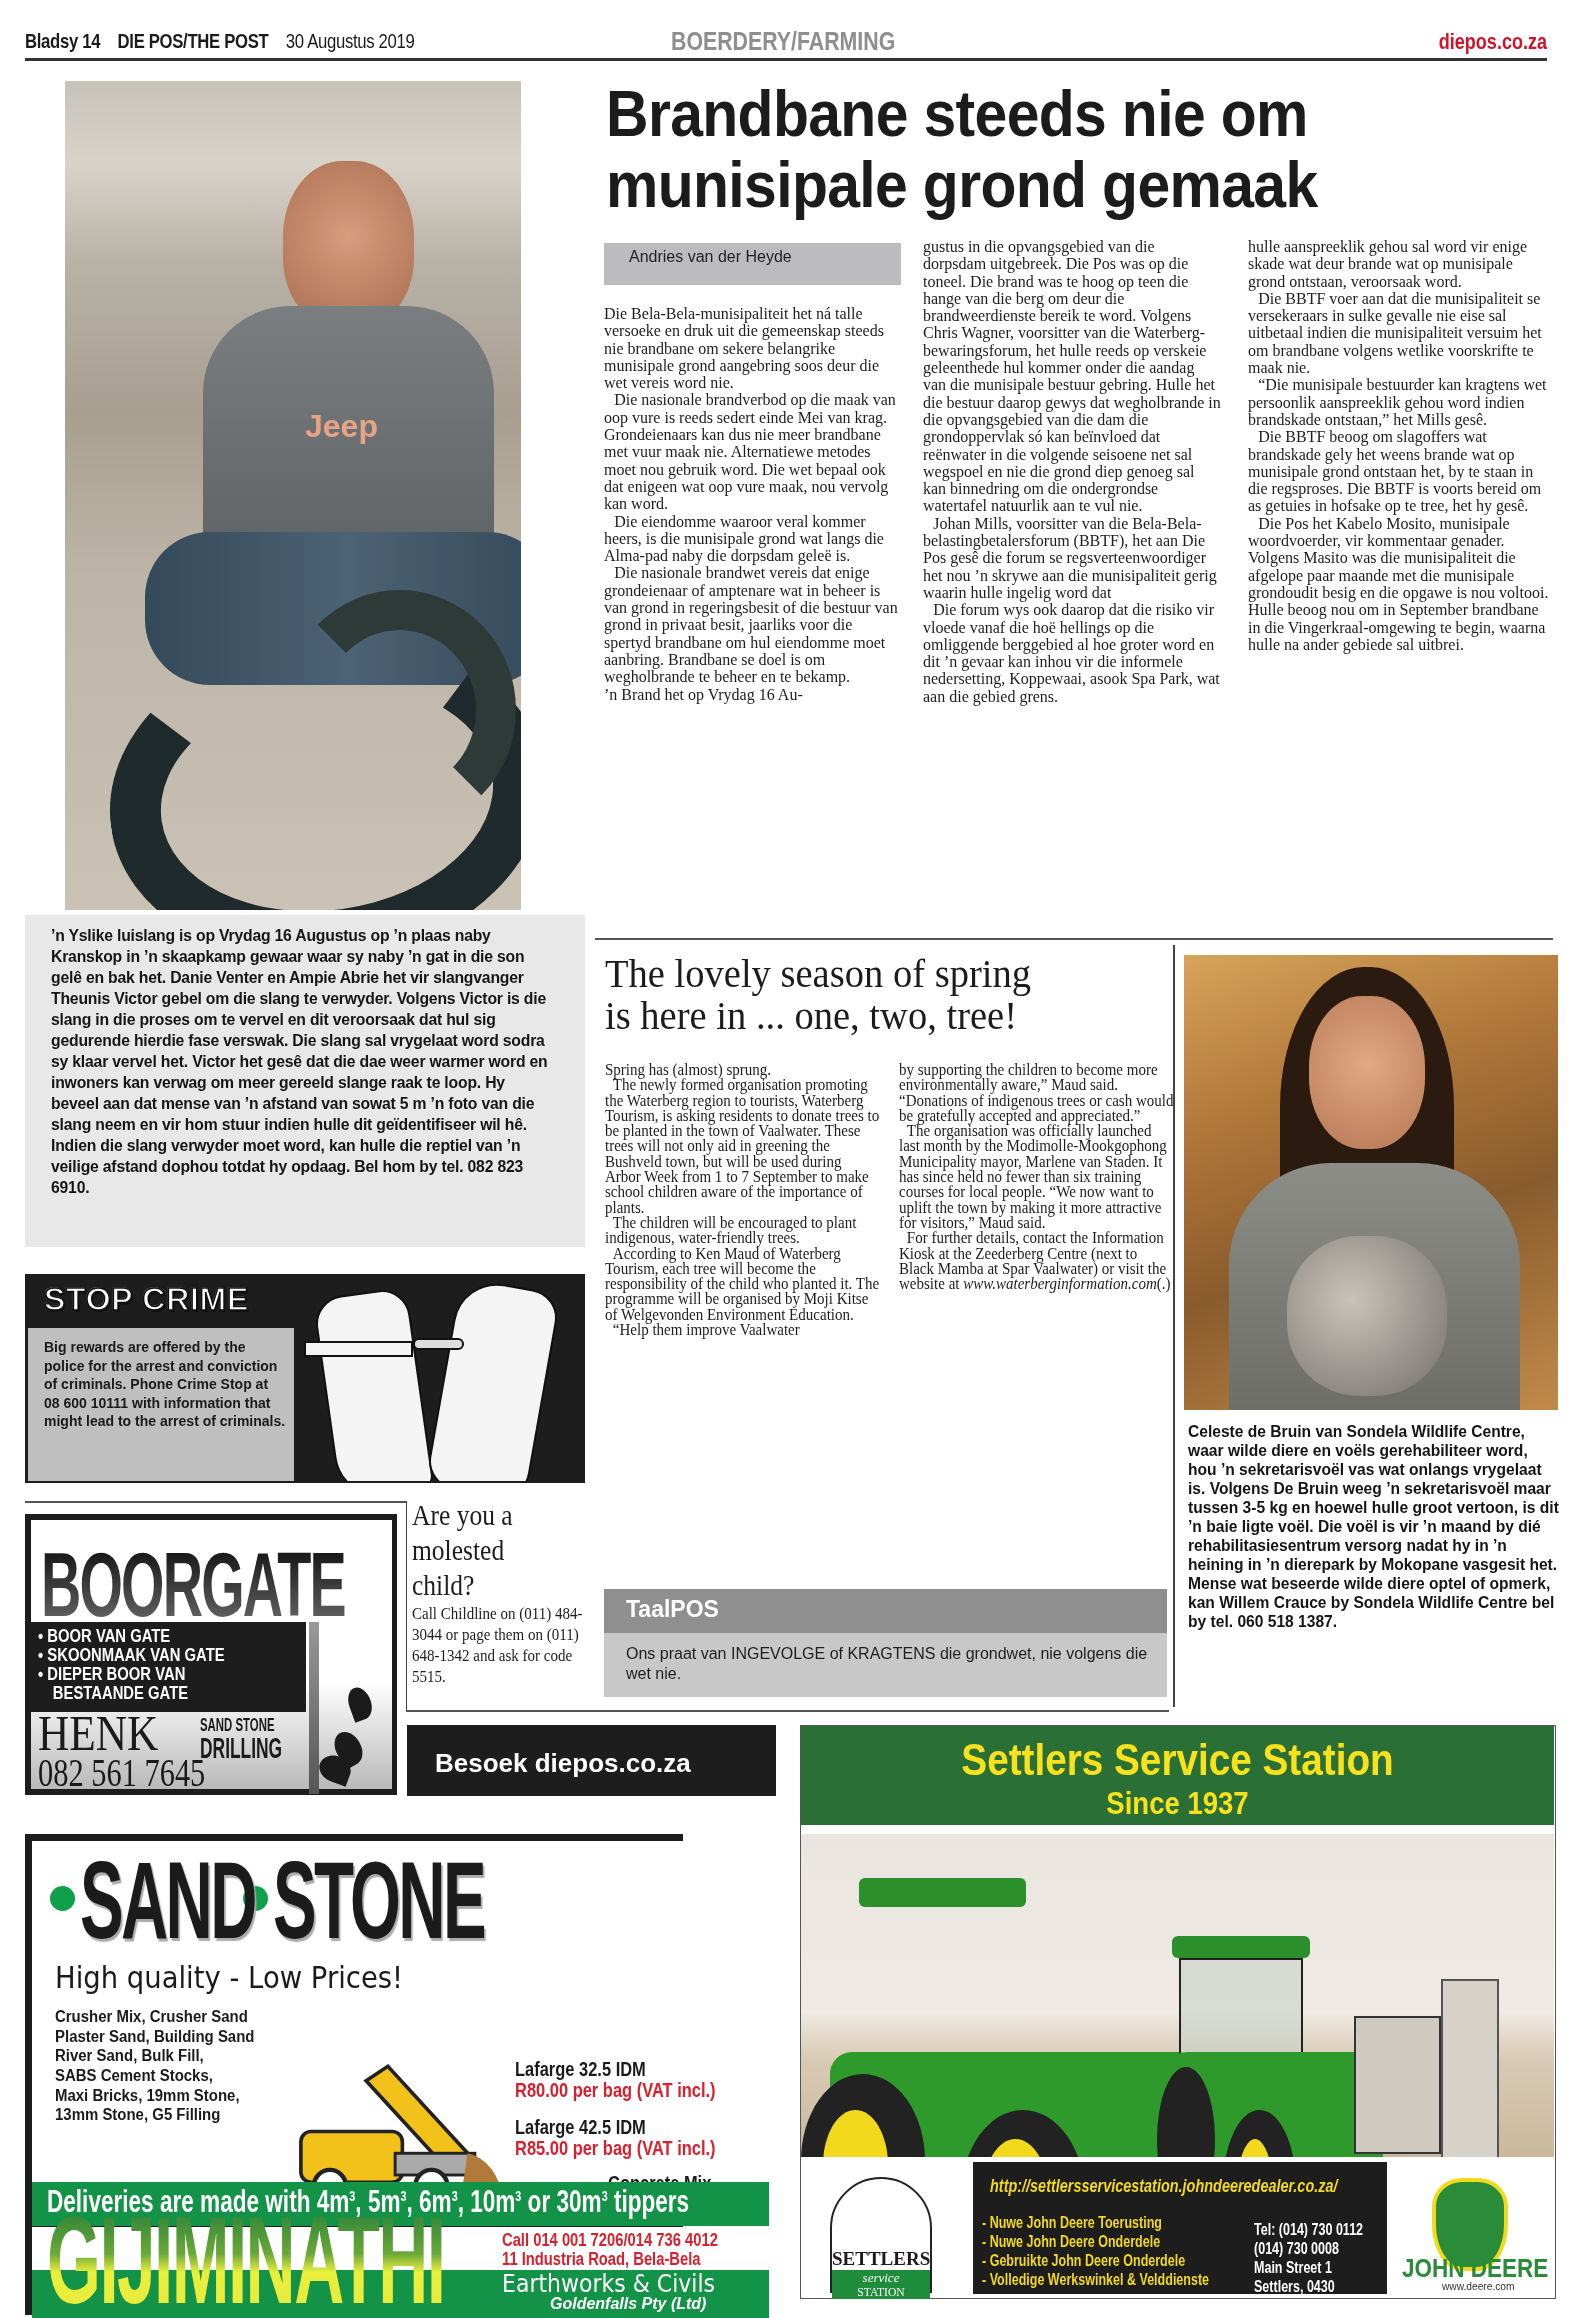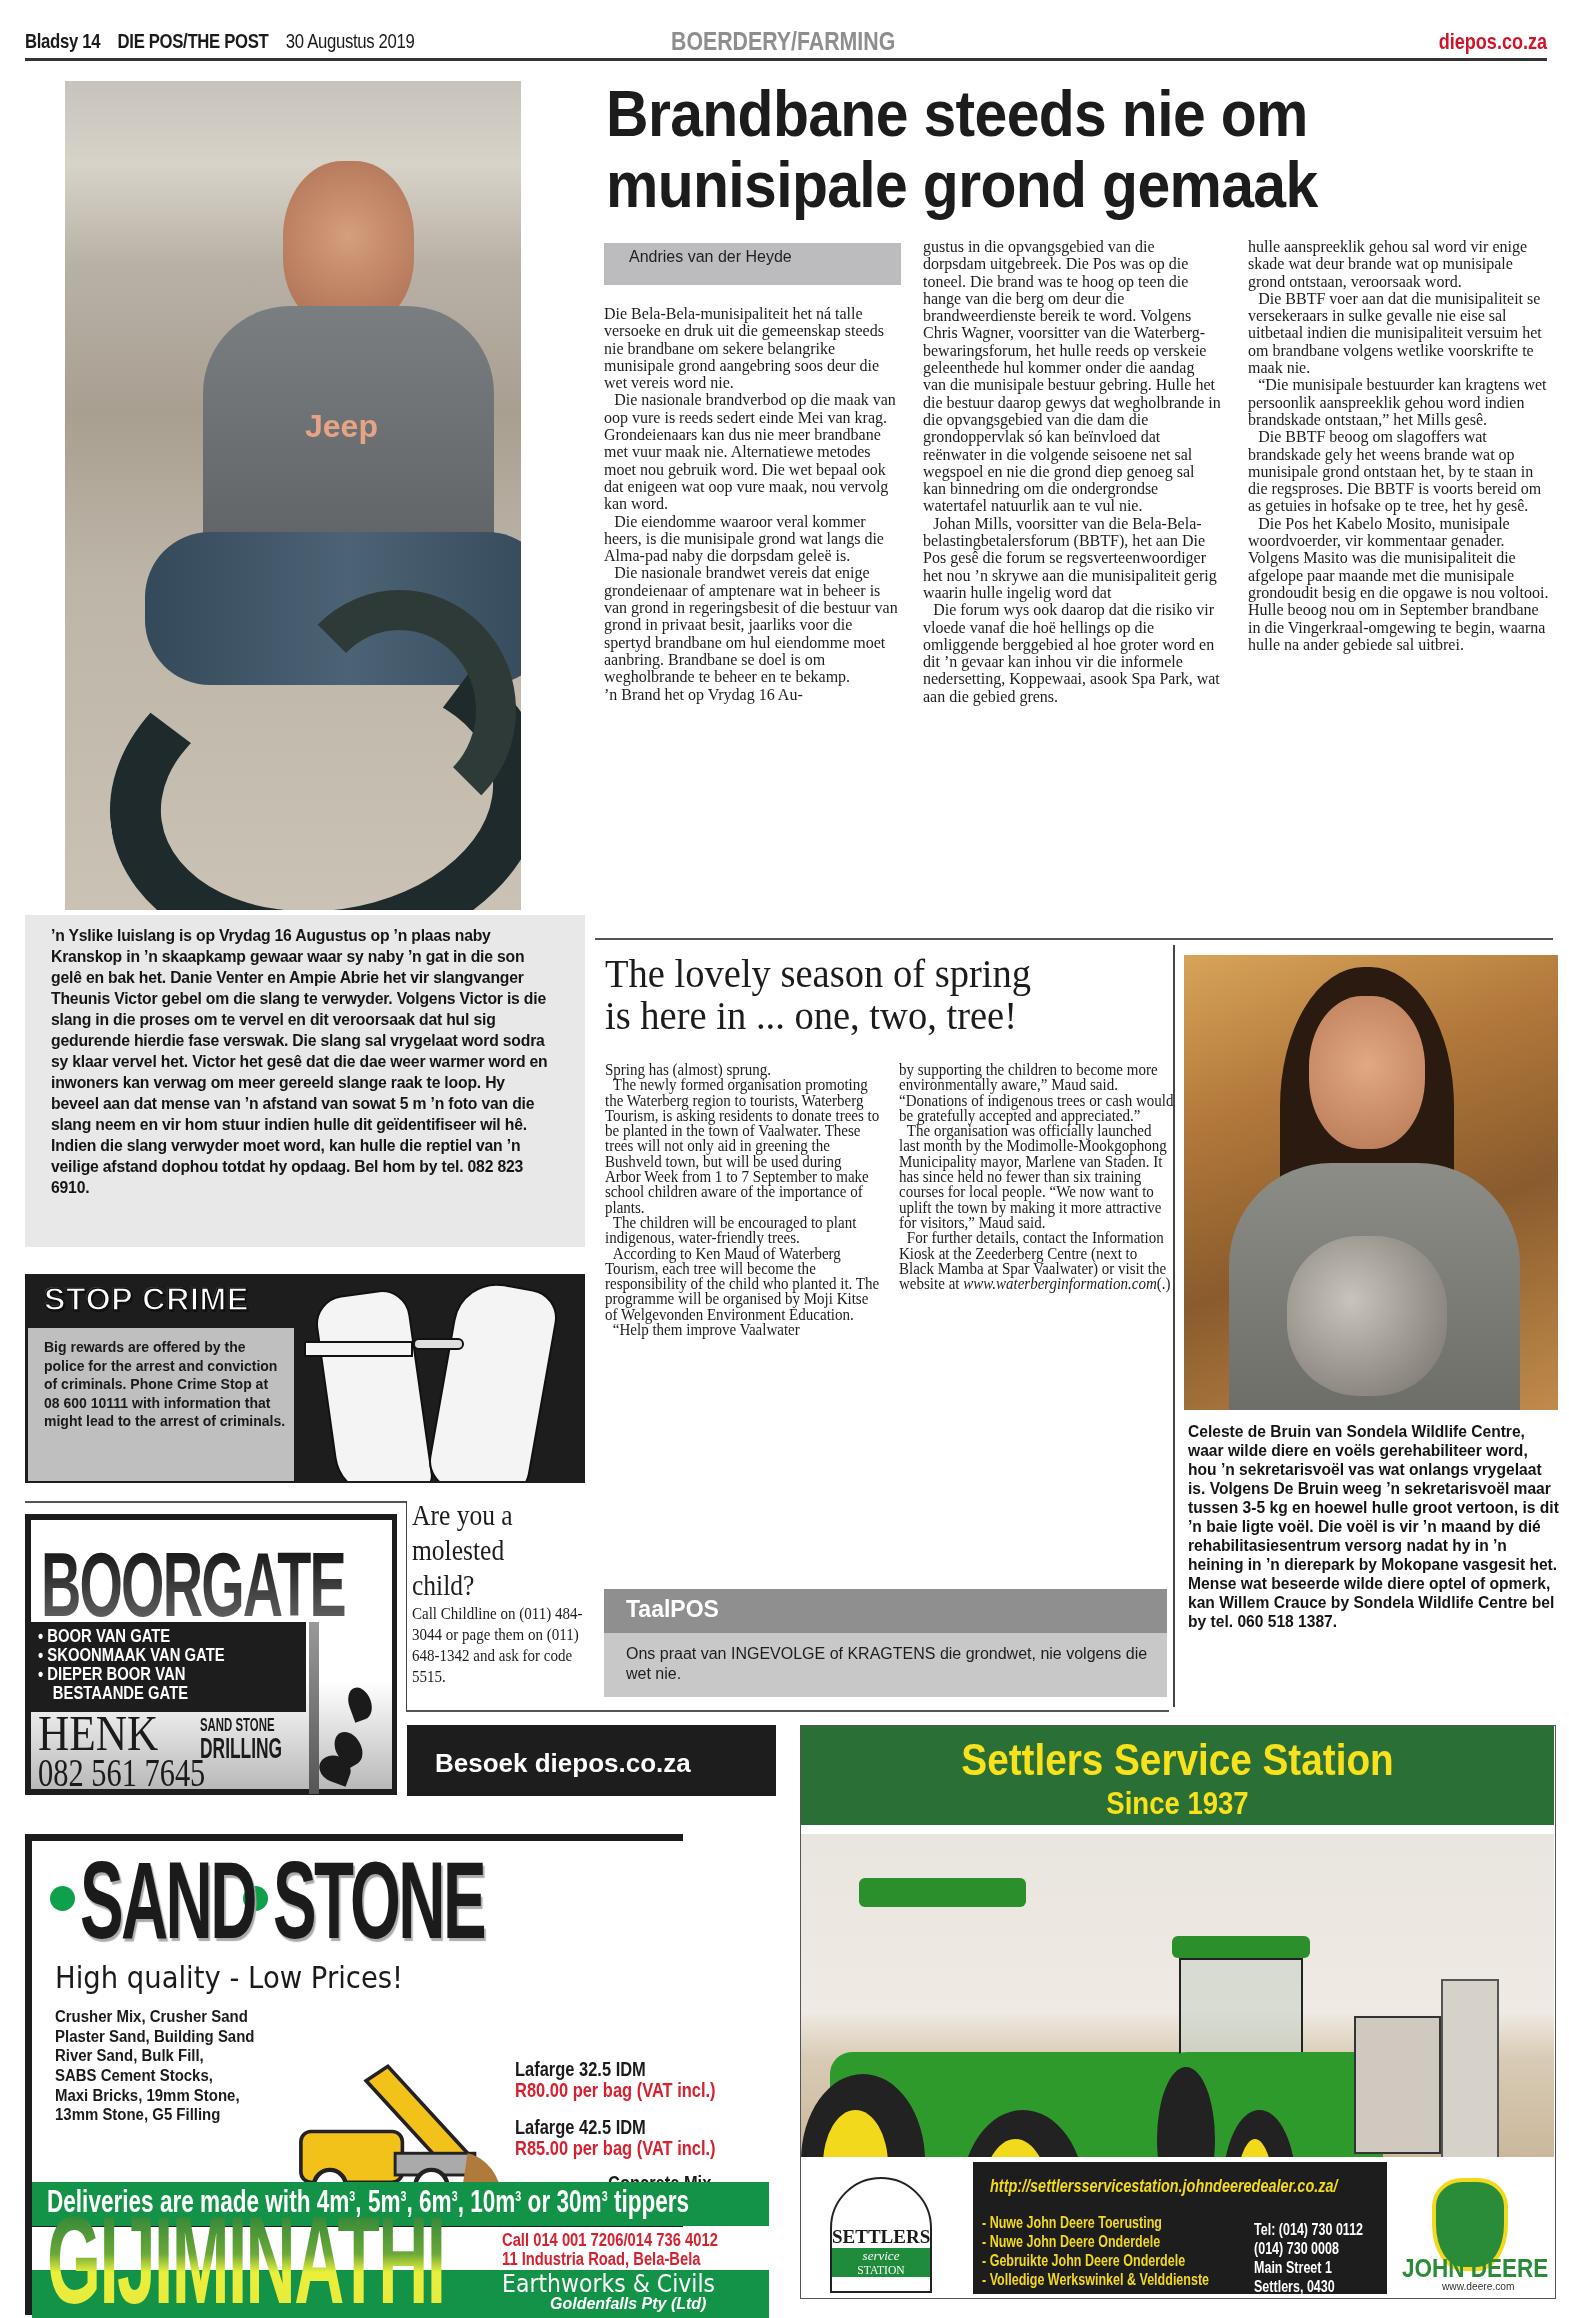--- a/index.html
+++ b/index.html
@@ -119,21 +119,21 @@
   .settlers { left: 800px; top: 1725px; width: 756px; height: 574px; border: 1.5px solid #555; background: #fff; }
   .settlers-head { position: absolute; left: 0; top: 0; width: 753px; height: 99px; background: #2a6f36; text-align: center; font-family: "Liberation Sans", sans-serif; font-weight: bold; color: #f9e21c; }
   .settlers-head .t1 { font-size: 45px; line-height: 54px; padding-top: 7.3px; transform: scaleX(0.86); }
   .settlers-head .t2 { font-size: 32px; line-height: 33px; transform: scaleX(0.86); }
   .settlers-photo { position: absolute; left: 0; top: 108px; width: 753px; height: 323px; background: linear-gradient(180deg,#e9e5df 0%, #efeae3 55%, #d8cab4 70%, #cbb89c 100%); overflow: hidden; }
   .tractor-body { position: absolute; background: #2f9a2c; border-radius: 22px 29px 7.3px 7.3px; }
   .wheel { position: absolute; border-radius: 50%; background: #222; }
   .hub { position: absolute; border-radius: 50%; background: #f2d91b; }
   .canopy { position: absolute; background: #2b8f2c; border-radius: 5.8px; }
   .settlers-logo { position: absolute; left: 29px; top: 451px; width: 102px; height: 116px; border: 2.2px solid #222; border-radius: 51px 51px 0 0; text-align: center; }
-  .settlers-logo .s1 { font-family: "Liberation Serif", serif; font-size: 19px; font-weight: bold; margin-top: 47px; }
+  .settlers-logo .s1 { font-family: "Liberation Serif", serif; font-size: 19px; font-weight: bold; margin-top: 69px; }
   .settlers-logo .s2 { font-family: "Liberation Serif", serif; font-style: italic; font-size: 13px; color: #fff; background: #1f8c3c; }
   .settlers-logo .s3 { font-family: "Liberation Serif", serif; font-size: 11.6px; color: #fff; background: #1f8c3c; }
   .settlers-black { position: absolute; left: 172px; top: 436px; width: 414px; height: 132px; background: #1d1d1d; }
   .s-url { position: absolute; left: 17.4px; top: 13px; font-family: "Liberation Sans", sans-serif; font-weight: bold; font-style: italic; font-size: 19px; color: #f2d91b; white-space: nowrap; transform: scaleX(0.76); transform-origin: left; }
   .s-list { position: absolute; left: 8.7px; top: 51px; font-family: "Liberation Sans", sans-serif; font-weight: bold; font-size: 17.4px; line-height: 19px; color: #f2d91b; white-space: nowrap; transform: scaleX(0.72); transform-origin: left; }
   .s-contact { position: absolute; left: 281px; top: 58px; font-family: "Liberation Sans", sans-serif; font-weight: bold; font-size: 17.4px; line-height: 19px; color: #fff; white-space: nowrap; transform: scaleX(0.72); transform-origin: left; }
   .jd-logo { position: absolute; left: 631px; top: 452px; width: 76px; height: 93px; border-radius: 40% 40% 40% 40% / 30% 30% 50% 50%; background: #2a8b39; border: 4.4px solid #f2d91b; }
   .jd-name { position: absolute; left: 601px; top: 528px; font-family: "Liberation Sans", sans-serif; font-weight: bold; font-size: 25px; color: #2a8b39; white-space: nowrap; transform: scaleX(0.9); transform-origin: left; }
   .jd-web { position: absolute; left: 641px; top: 555px; font-family: "Liberation Sans", sans-serif; font-size: 10.2px; color: #333; }
 </style>

